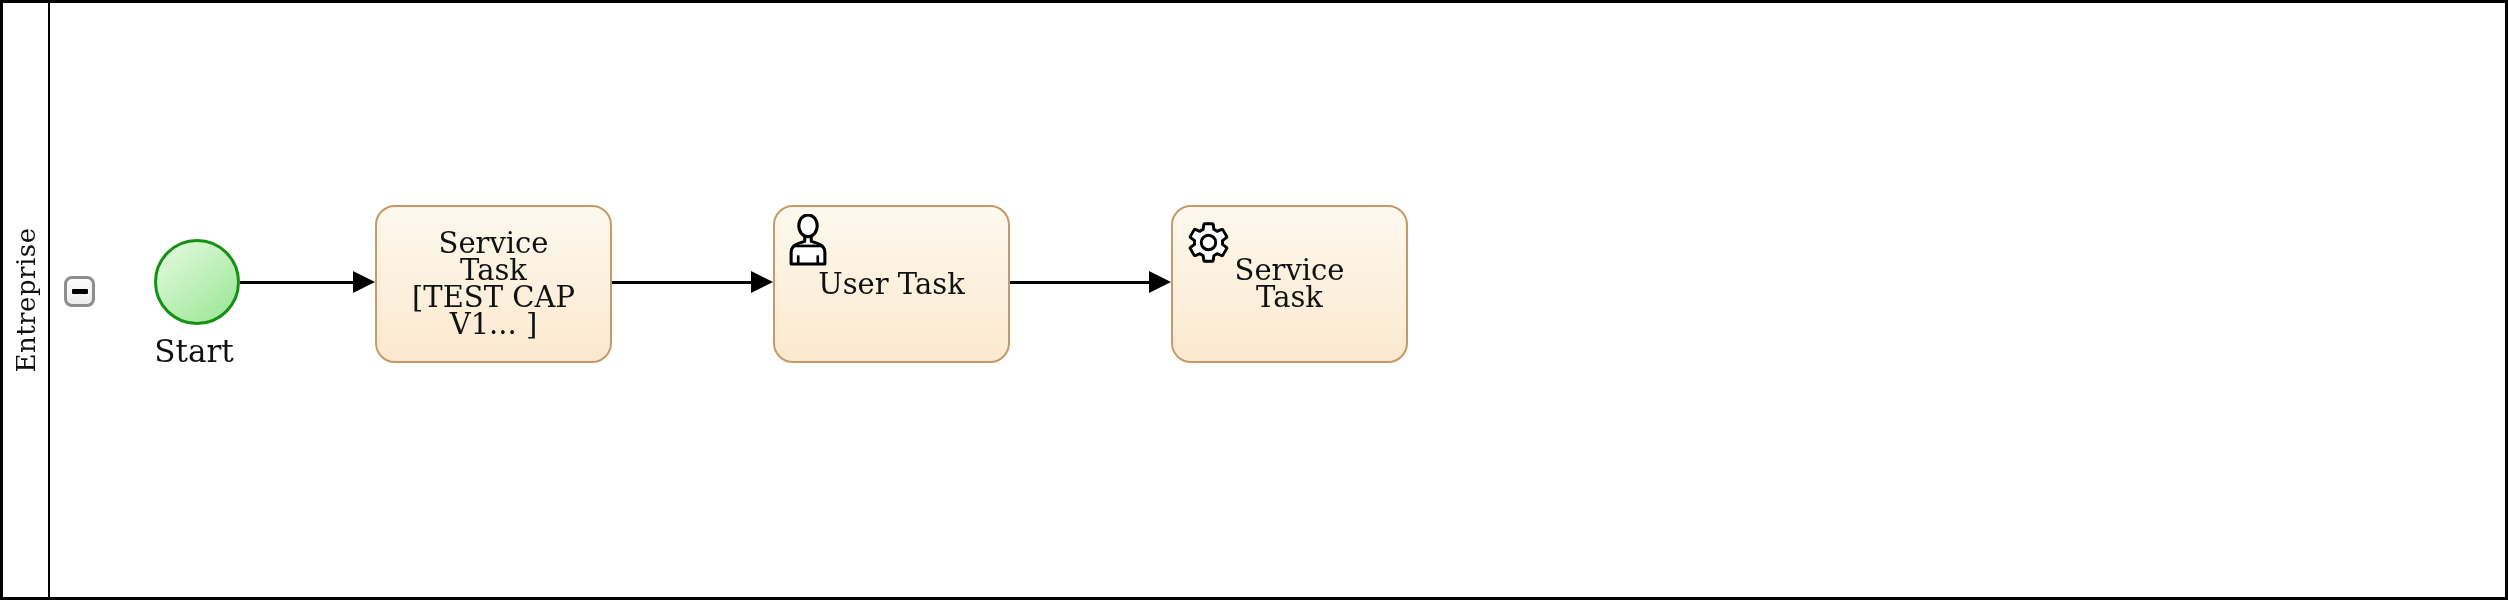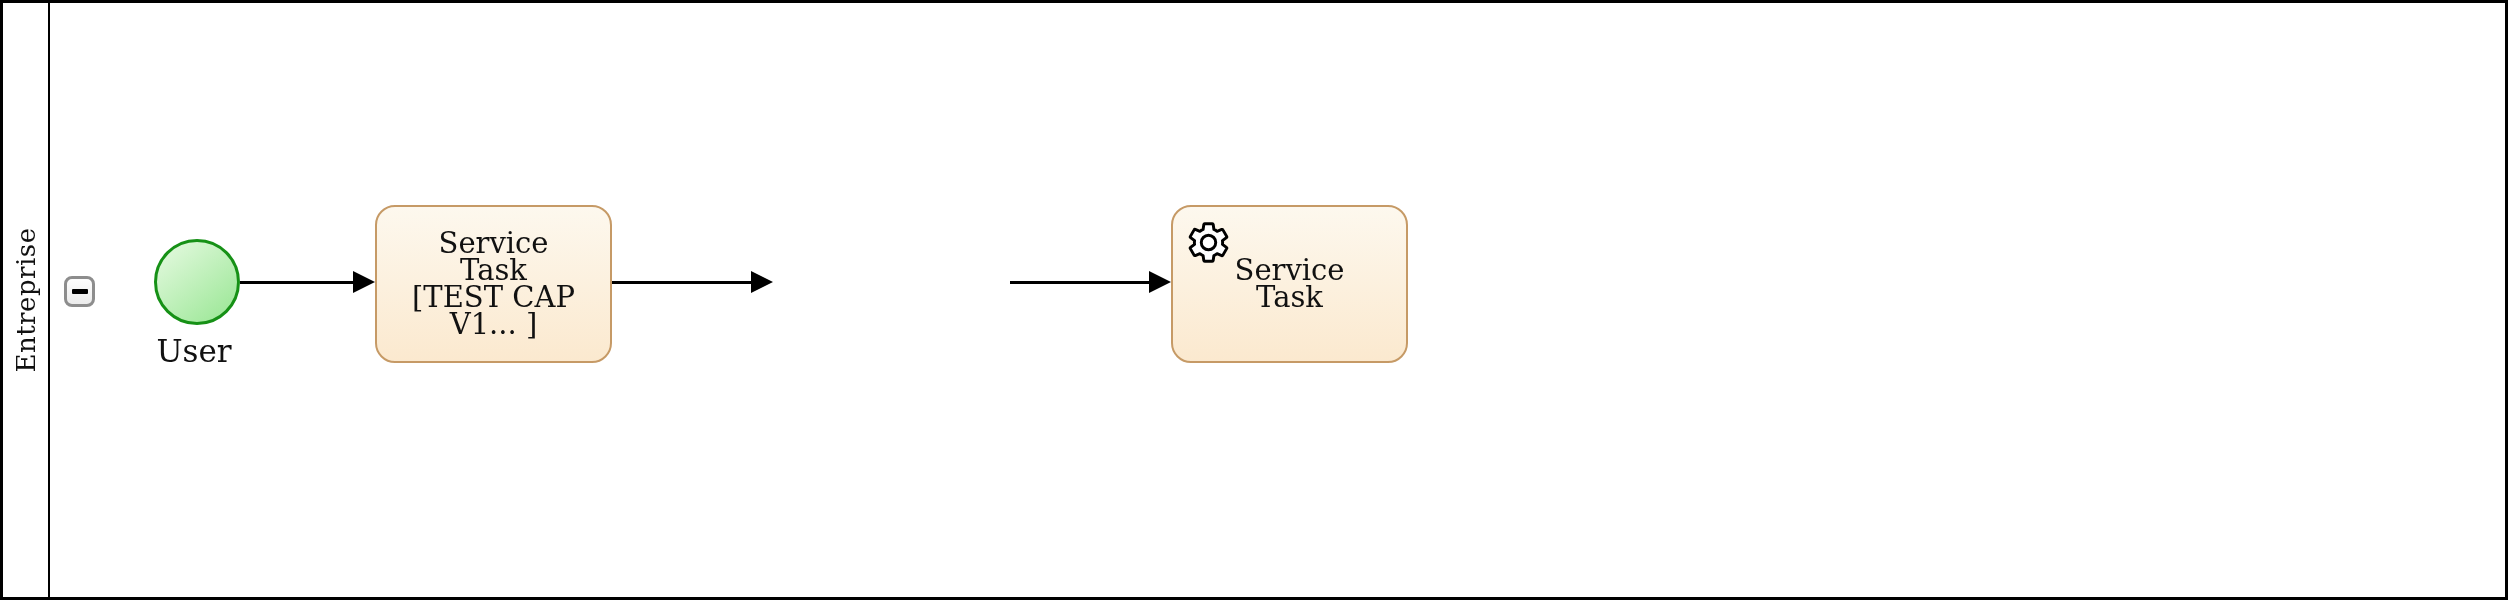--- a/index.html
+++ b/index.html
@@ -126,35 +126,47 @@
 
   <div class="pool-lane">
     <span class="lane-text">Entreprise</span>
   </div>
 
   <div class="collapse-btn">
     <div class="minus-bar"></div>
   </div>
 
   <div class="start-event"></div>
-  <div class="start-label">User</div>
+  <div class="start-label">Start</div>
 
   <div class="flow-line flow-1-line"></div>
   <div class="flow-head flow-1-head"></div>
 
   <div class="task task-1">
     <div class="task-label">Service
 Task
 [TEST CAP
 V1... ]</div>
   </div>
 
   <div class="flow-line flow-2-line"></div>
   <div class="flow-head flow-2-head"></div>
 
+  <div class="task task-2">
+    <span class="task-icon user-icon">
+      <svg width="46" height="52" viewBox="0 0 24 27">
+        <path d="M3.2,26 L3.2,20 C3.2,17 5.4,15.7 7.8,15 L10.3,14.2 L10.3,10.9 L13.7,10.9 L13.7,14.2 L16.2,15 C18.6,15.7 20.8,17 20.8,20 L20.8,26 Z" fill="#ffffff" stroke="#000000" stroke-width="1.6" stroke-linejoin="round"></path>
+        <line x1="4" y1="16.6" x2="20" y2="16.6" stroke="#000000" stroke-width="1.4"></line>
+        <line x1="6.9" y1="21.5" x2="6.9" y2="26" stroke="#000000" stroke-width="1.4"></line>
+        <line x1="17.1" y1="21.5" x2="17.1" y2="26" stroke="#000000" stroke-width="1.4"></line>
+        <ellipse cx="12" cy="6.1" rx="4.8" ry="5.7" fill="#ffffff" stroke="#000000" stroke-width="1.6"></ellipse>
+      </svg>
+    </span>
+    <div class="task-label">User Task</div>
+  </div>
 
   <div class="flow-line flow-3-line"></div>
   <div class="flow-head flow-3-head"></div>
 
   <div class="task task-3">
     <span class="task-icon gear-icon">
       <svg width="47" height="47" viewBox="0 0 24 24">
         <path d="M19.14,12.94c0.04-0.3,0.06-0.61,0.06-0.94c0-0.32-0.02-0.64-0.07-0.94l2.03-1.58c0.18-0.14,0.23-0.41,0.12-0.61 l-1.92-3.32c-0.12-0.22-0.37-0.29-0.59-0.22l-2.39,0.96c-0.5-0.38-1.03-0.7-1.62-0.94L14.4,2.81c-0.04-0.24-0.24-0.41-0.48-0.41 h-3.84c-0.24,0-0.43,0.17-0.47,0.41L9.25,5.35C8.66,5.59,8.12,5.92,7.63,6.29L5.24,5.33c-0.22-0.08-0.47,0-0.59,0.22L2.74,8.87 C2.62,9.08,2.66,9.34,2.86,9.48l2.03,1.58C4.84,11.36,4.8,11.69,4.8,12s0.02,0.64,0.07,0.94l-2.03,1.58 c-0.18,0.14-0.23,0.41-0.12,0.61l1.92,3.32c0.12,0.22,0.37,0.29,0.59,0.22l2.39-0.96c0.5,0.38,1.03,0.7,1.62,0.94l0.36,2.54 c0.05,0.24,0.24,0.41,0.48,0.41h3.84c0.24,0,0.44-0.17,0.47-0.41l0.36-2.54c0.59-0.24,1.13-0.56,1.62-0.94l2.39,0.96 c0.22,0.08,0.47,0,0.59-0.22l1.92-3.32c0.12-0.22,0.07-0.47-0.12-0.61L19.14,12.94z" fill="#ffffff" stroke="#000000" stroke-width="1.5" stroke-linejoin="round"></path>
         <circle cx="12" cy="12" r="3.7" fill="#ffffff" stroke="#000000" stroke-width="1.5"></circle>
       </svg>

